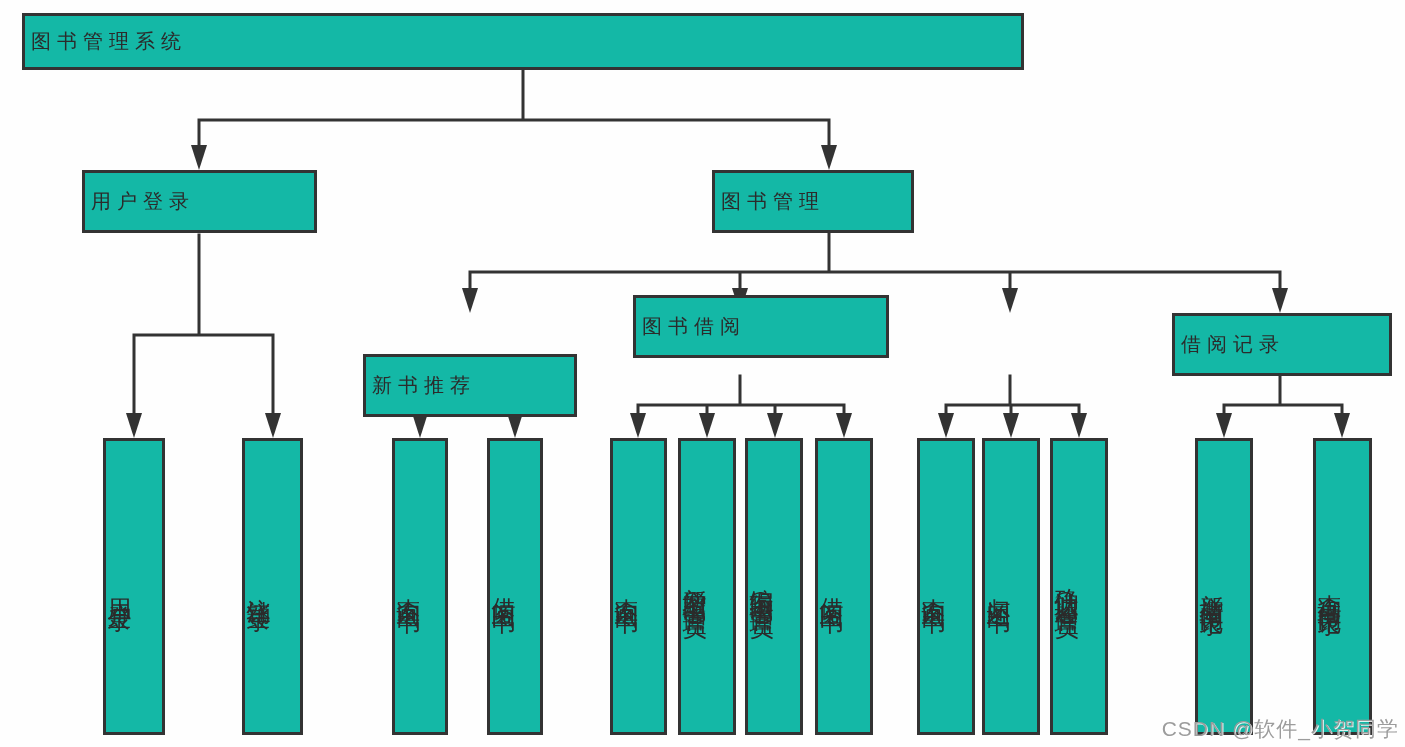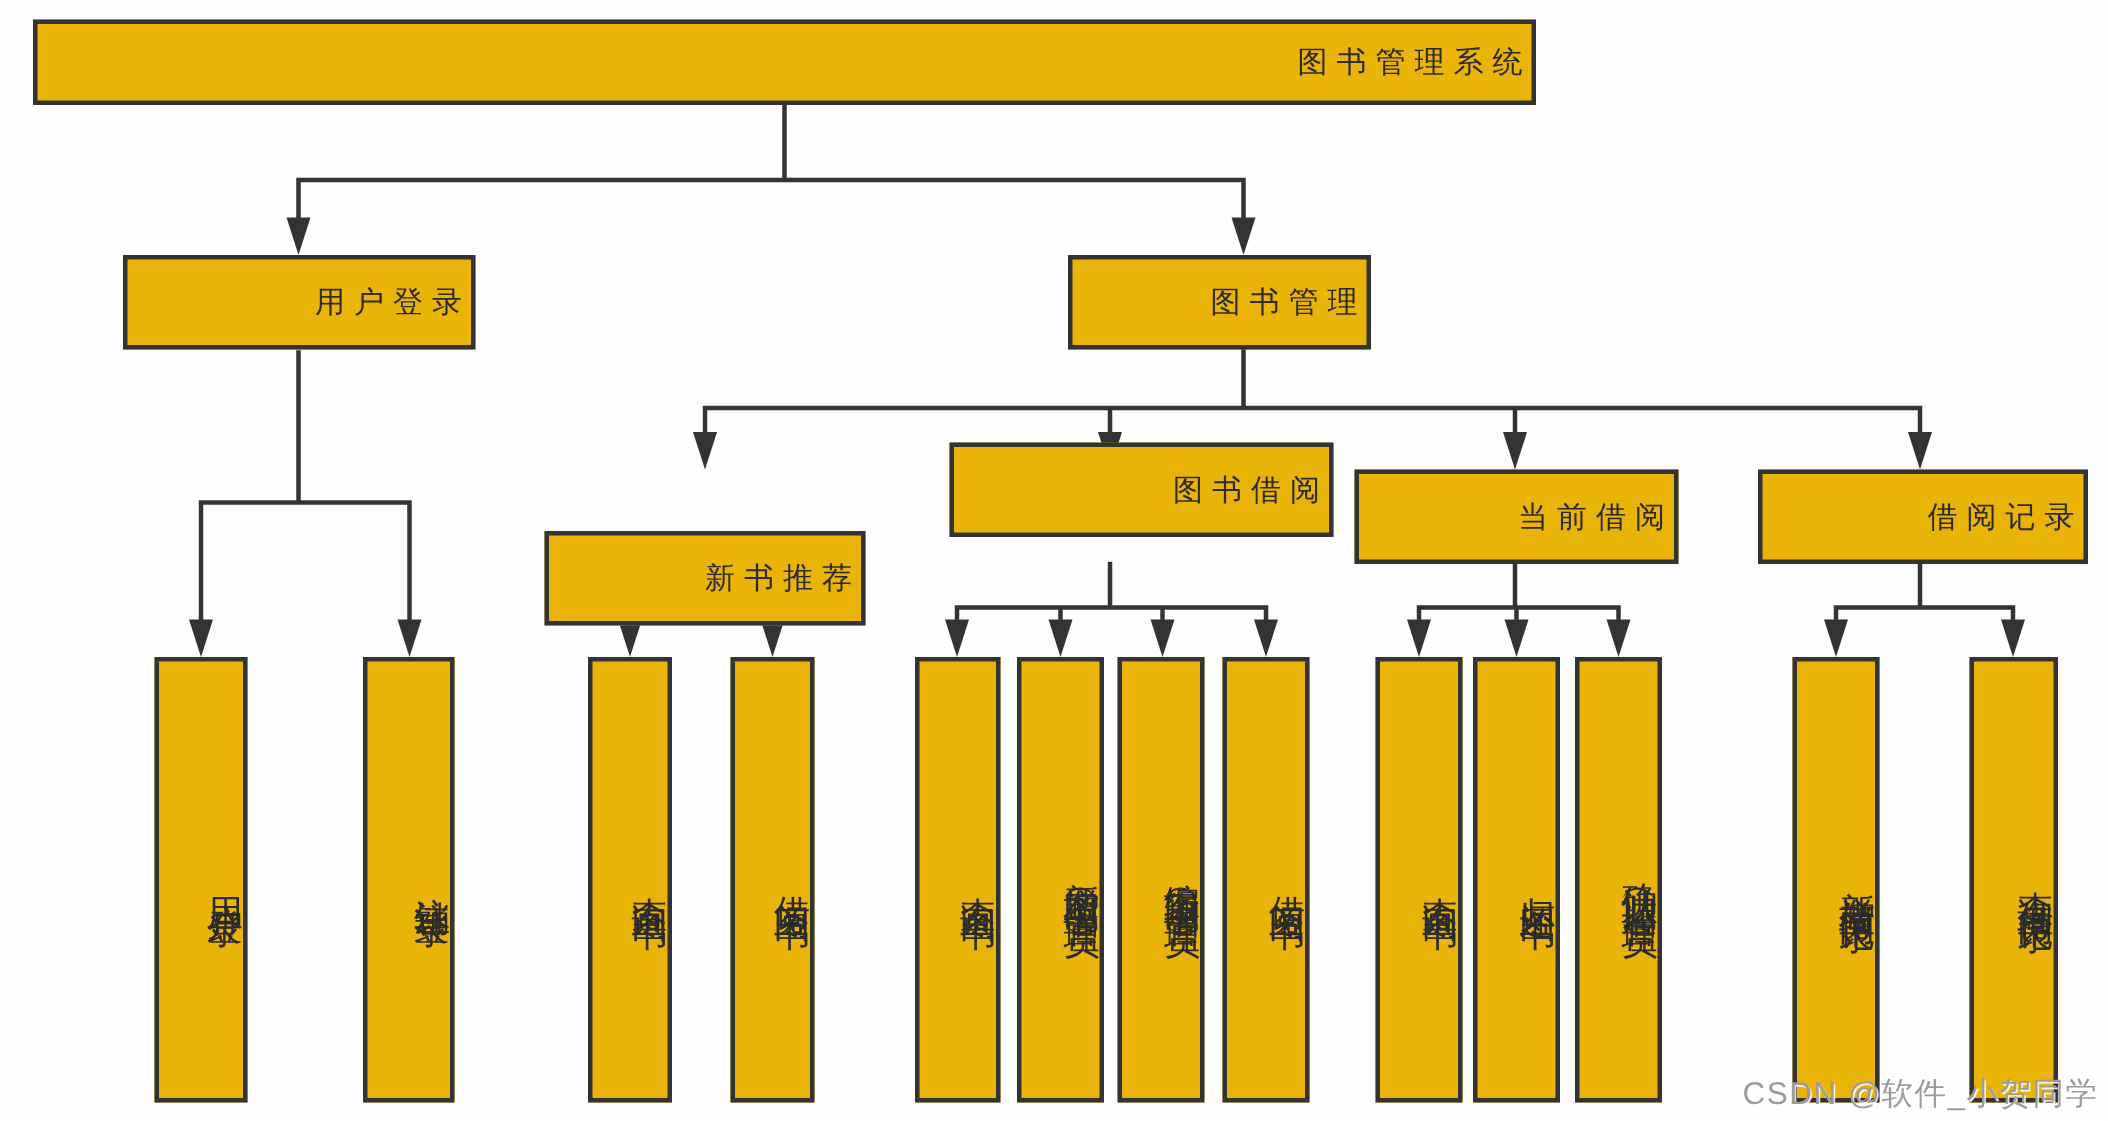--- a/index.html
+++ b/index.html
@@ -19,24 +19,24 @@
     position: absolute;
     left: 0;
     top: 0;
     width: 1405px;
     height: 747px;
   }
   .box {
     position: absolute;
     box-sizing: border-box;
     border: 3px solid #333333;
-    background: #eab308;
+    background: #14b8a6;
     display: flex;
     align-items: center;
-    justify-content: flex-end;
+    justify-content: flex-start;
     color: #2b2b2b;
   }
   .hlabel {
     font-size: 20px;
     letter-spacing: 6px;
     text-indent: 6px;
     white-space: nowrap;
     color: #2b2b2b;
   }
   .leaf {
@@ -109,23 +109,20 @@
   <div class="box" style="left:712px; top:170px; width:202px; height:63px;">
     <span class="hlabel">图书管理</span>
   </div>
 
   <div class="box" style="left:363px; top:313px; width:214px; height:63px;margin-top:41px;">
     <span class="hlabel">新书推荐</span>
   </div>
   <div class="box" style="left:633px; top:295px; width:256px; height:63px;">
     <span class="hlabel">图书借阅</span>
   </div>
-  <div class="box" style="left:903px; top:313px; width:216px; height:63px;">
-    <span class="hlabel">当前借阅</span>
-  </div>
   <div class="box" style="left:1172px; top:313px; width:220px; height:63px;">
     <span class="hlabel">借阅记录</span>
   </div>
 
   <div class="box leaf" style="left:103px; width:62px;">
     <span class="vlabel">用户登录</span>
   </div>
   <div class="box leaf" style="left:242px; width:61px;">
     <span class="vlabel">注销登录</span>
   </div>

